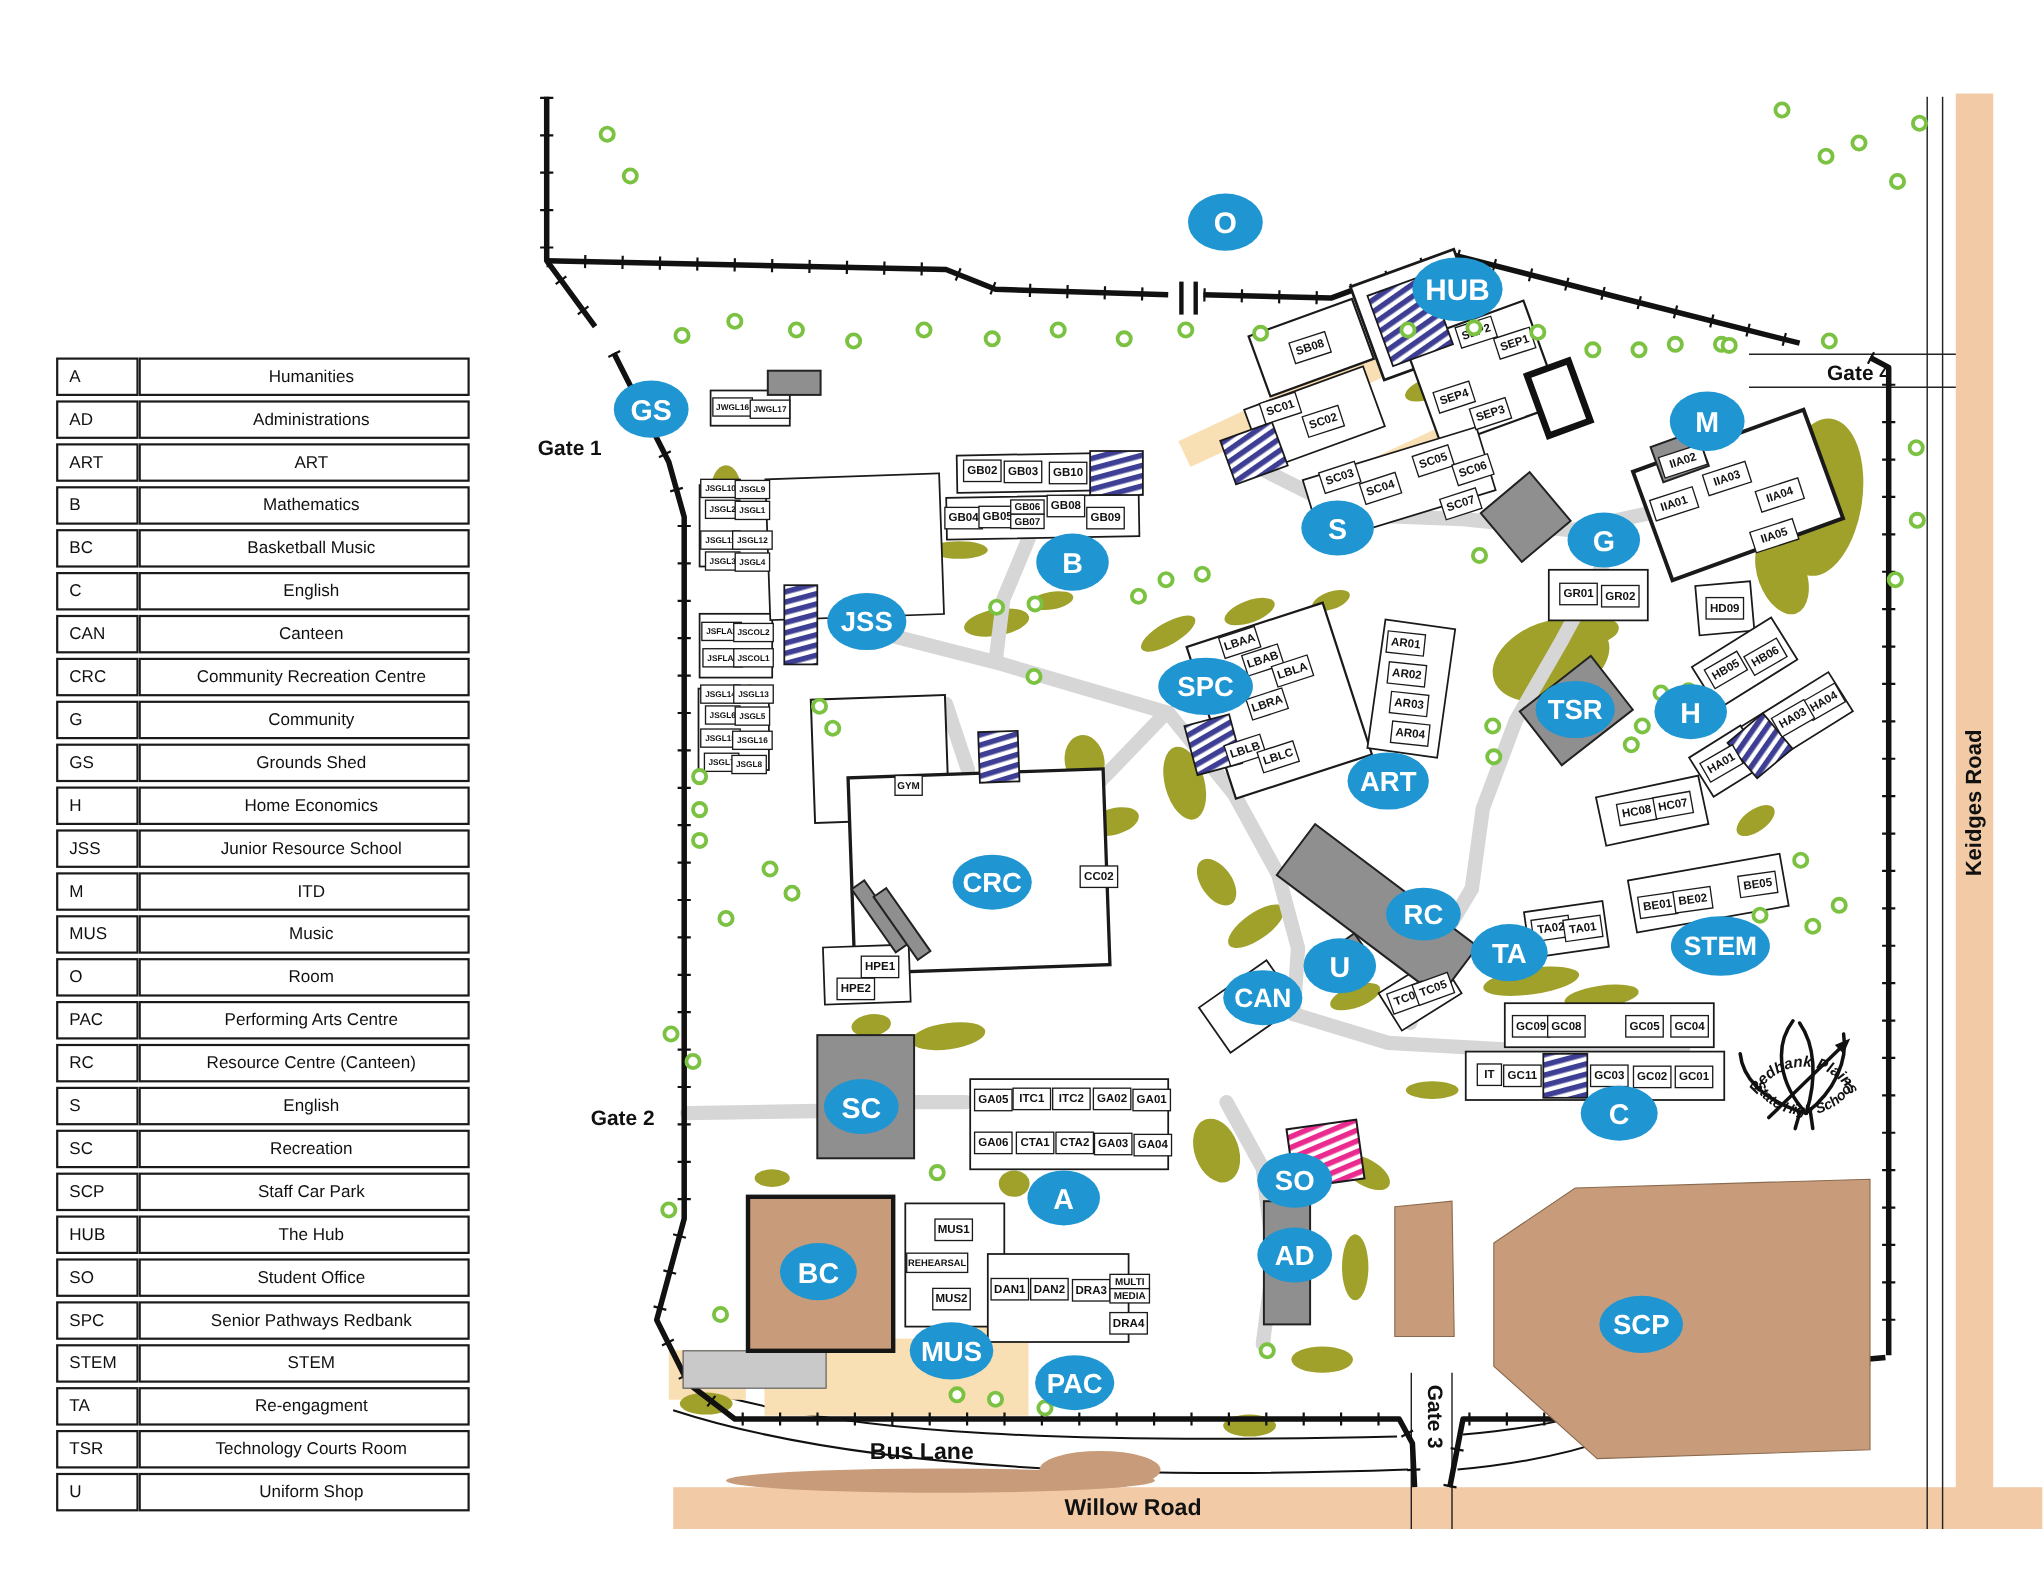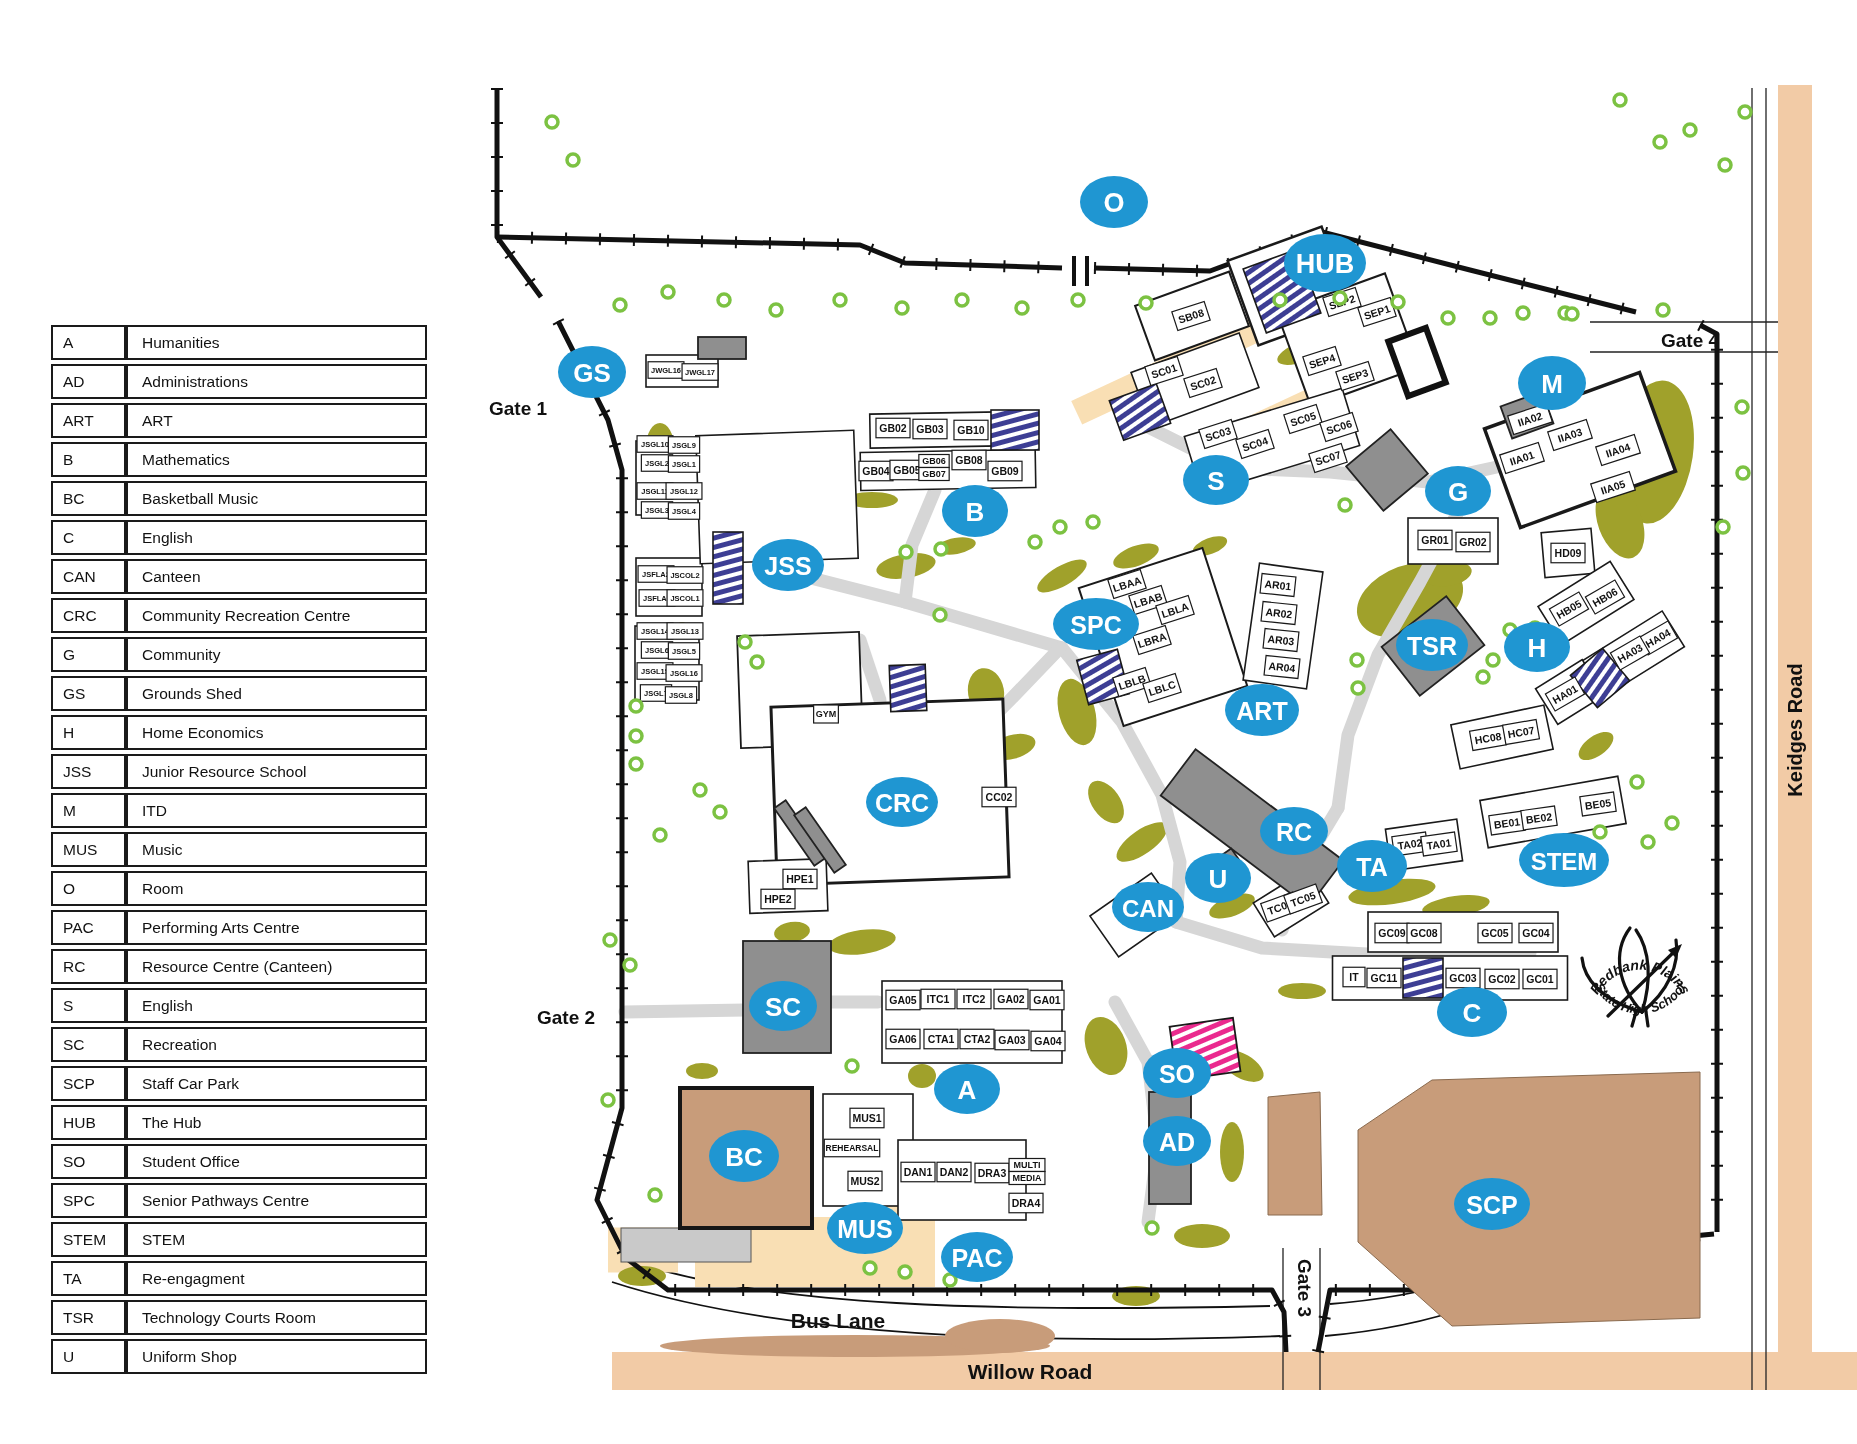--- a/index.html
+++ b/index.html
@@ -4,21 +4,21 @@
 <style>
   html,body{margin:0;padding:0;background:#fff;}
   .stage{position:relative;width:1857px;height:1444px;background:#fff;overflow:hidden;
          font-family:"Liberation Sans",sans-serif;}
   .map-svg{position:absolute;left:0;top:0;}
   .legend{position:absolute;left:51px;top:321px;width:376px;}
   .legend table{border-collapse:separate;border-spacing:0 4px;width:100%;
                 font-family:"Liberation Sans",sans-serif;font-size:15.5px;color:#111;}
   .legend td{border:2.4px solid #1a1a1a;height:29px;background:#fff;}
   .legend td.code{width:60px;padding-left:10px;}
-  .legend td.name{padding-left:14px;}
+  .legend td.name{padding-left:14px;text-align:center;}
   text{font-family:"Liberation Sans",sans-serif;}
 </style>
 </head>
 <body>
 
 <div class="stage">
   <svg class="map-svg" width="1857" height="1444" viewBox="0 0 1857 1444">
     <defs>
       <pattern id="pBlue" width="9" height="9" patternUnits="userSpaceOnUse" patternTransform="rotate(75)">
         <rect width="9" height="9" fill="#ffffff"></rect>
@@ -881,21 +881,21 @@
           <tr>
             <td class="code">HUB</td>
             <td class="name">The Hub</td>
           </tr>
           <tr>
             <td class="code">SO</td>
             <td class="name">Student Office</td>
           </tr>
           <tr>
             <td class="code">SPC</td>
-            <td class="name">Senior Pathways Centre</td>
+            <td class="name">Senior Pathways Redbank</td>
           </tr>
           <tr>
             <td class="code">STEM</td>
             <td class="name">STEM</td>
           </tr>
           <tr>
             <td class="code">TA</td>
             <td class="name">Re-engagment</td>
           </tr>
           <tr>

